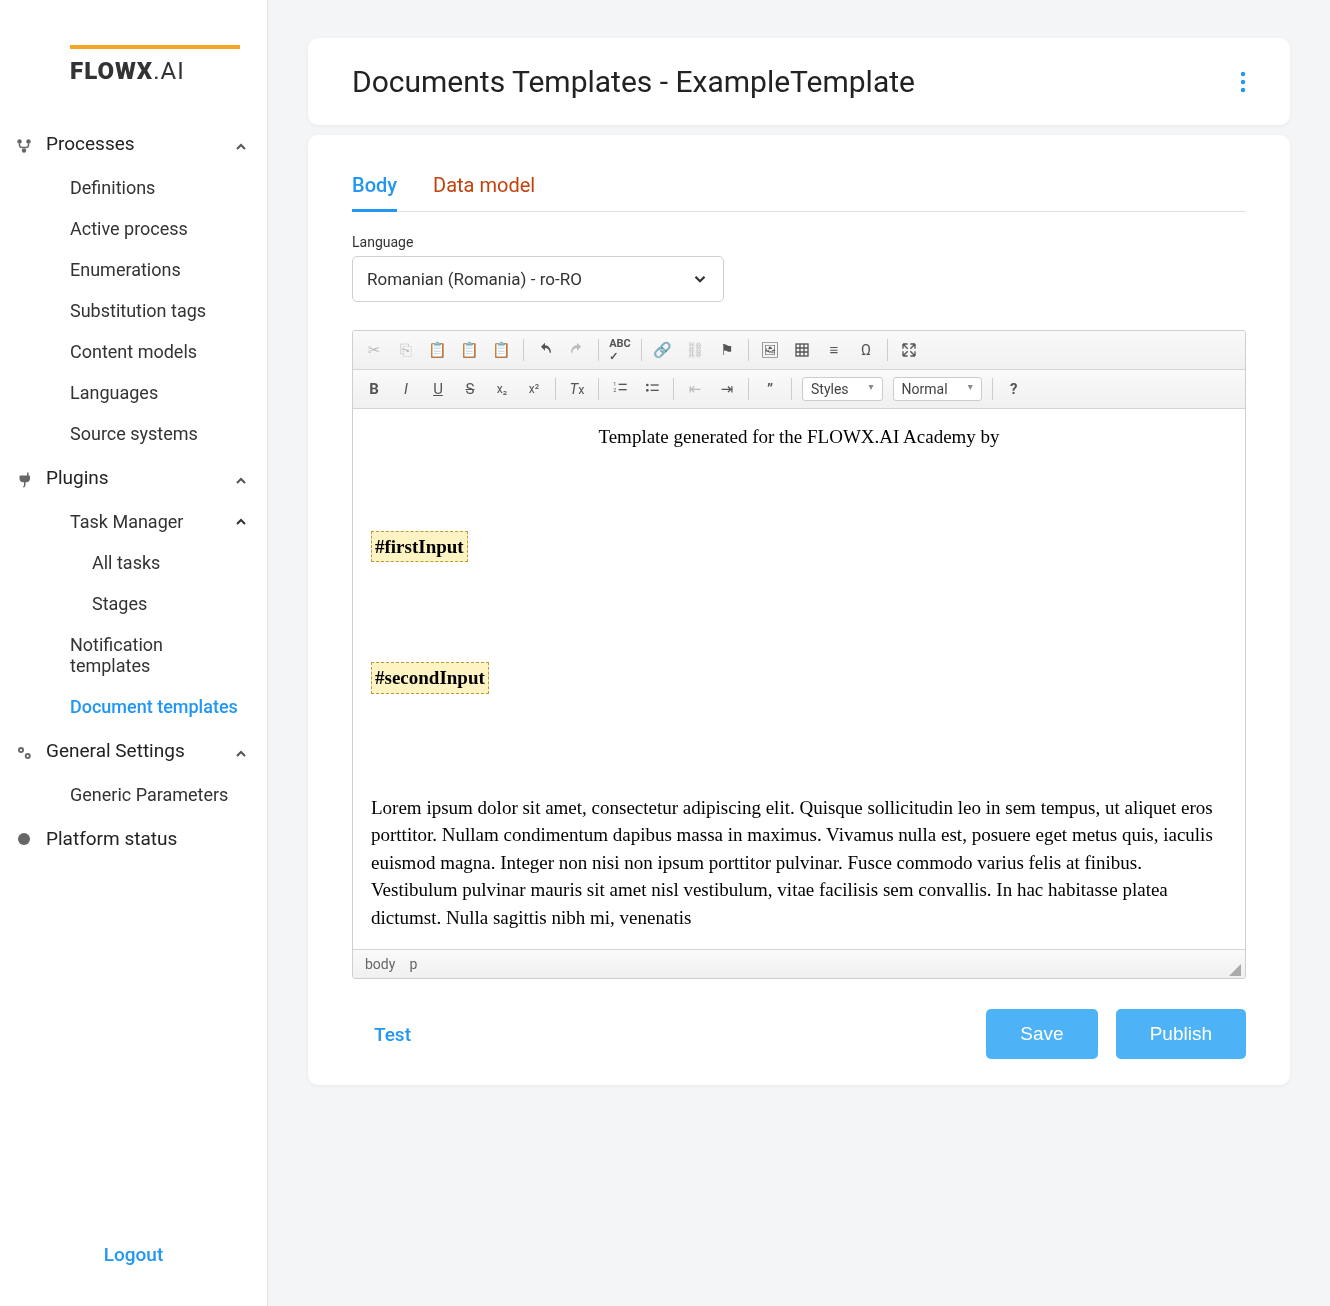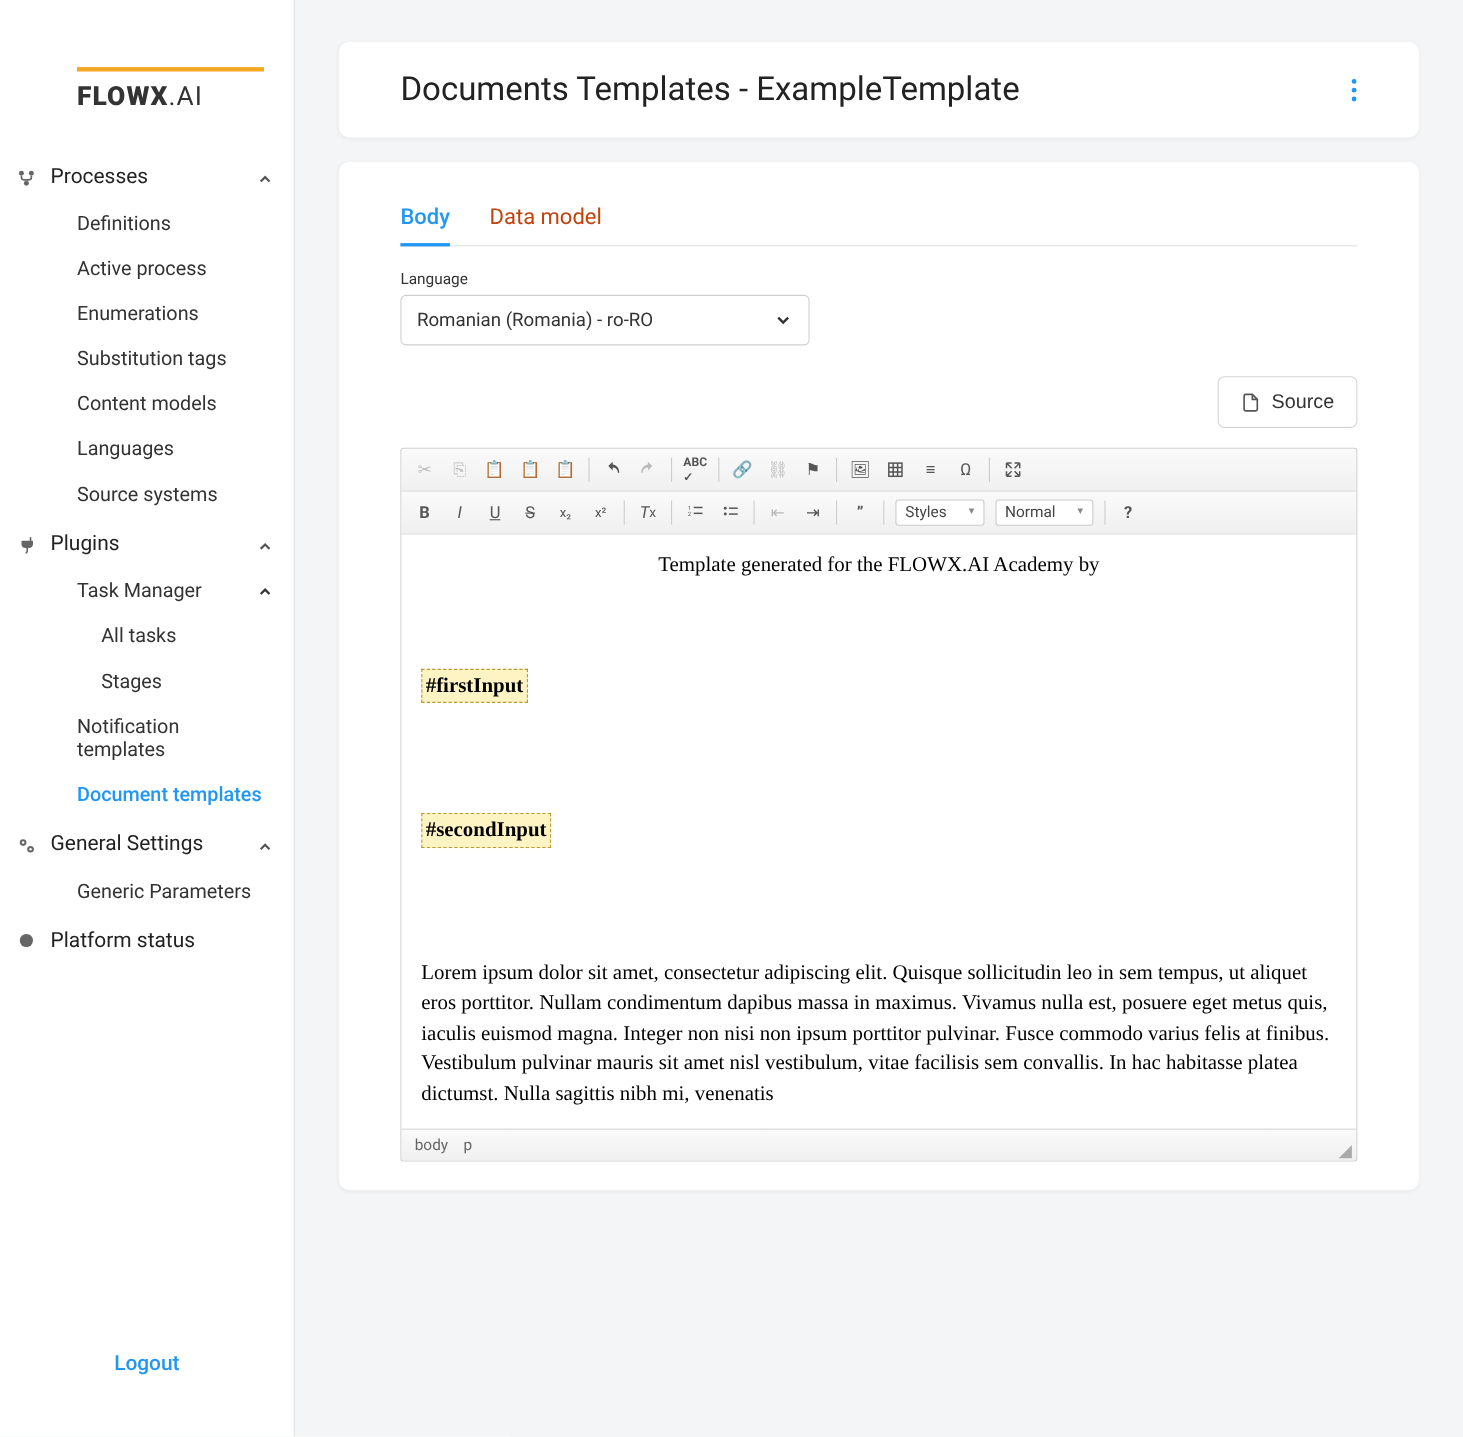--- a/index.html
+++ b/index.html
@@ -13,21 +13,21 @@
 }
 .app { display: flex; height: 100%; }
 
 
 .sidebar {
   width: 268px;
   background: #fff;
   border-right: 1px solid #e0e0e0;
   display: flex;
   flex-direction: column;
-  padding: 36px 0;
+  padding: 20px 0;
 }
 .logo-wrap { padding: 25px 30px 35px 70px; }
 .logo-bar { height: 4px; width: 170px; background: #f5a623; margin-bottom: 8px; }
 .logo-text { font-weight: 900; font-size: 24px; letter-spacing: 1px; }
 .logo-text .ai { font-weight: 400; }
 
 .nav { flex: 1; overflow-y: auto; }
 .nav-section {
   display: flex;
   align-items: flex-end;
@@ -75,22 +75,22 @@
 
 .main {
   flex: 1;
   padding: 38px 40px;
   overflow-y: auto;
 }
 .card {
   background: #fff;
   border-radius: 10px;
   box-shadow: 0 1px 4px rgba(0,0,0,0.05);
-  padding: 26px 56px;
-  margin-bottom: 22px;
+  padding: 26px 44px;
+  margin-bottom: 10px;
   gap: 48px;
 }
 .header-card { display: flex; align-items: center; justify-content: space-between; }
 .page-title { font-size: 30px; font-weight: 400; color: #222; }
 .kebab { color: #2196f3; font-size: 22px; cursor: pointer; letter-spacing: 1px; }
 
 
 .tabs { display: flex; border-bottom: 1px solid #e0e0e0; margin-bottom: 22px; }
 .tab {
   padding: 12px 0;
@@ -352,31 +352,20 @@
       <label class="lang-label">Language</label>
       <div class="lang-select">
         <span>Romanian (Romania) - ro-RO</span>
         <span>
           <svg width="18" height="18" viewBox="0 0 24 24" fill="none" stroke="currentColor" stroke-width="3">
               <polyline points="6 9 12 15 18 9"></polyline>
             </svg>
         </span>
       </div>
 
-      <div class="source-row">
-        <button class="source-btn">
-          <span>
-            <svg width="18" height="20" viewBox="0 0 24 24" fill="none" stroke="#555" stroke-width="2">
-                <path d="M14 2H6a2 2 0 0 0-2 2v16a2 2 0 0 0 2 2h12a2 2 0 0 0 2-2V8z"></path>
-                <polyline points="14 2 14 8 20 8"></polyline>
-              </svg>
-          </span>
-          <span>Source</span>
-        </button>
-      </div>
 
       <div class="editor">
 
         <div class="toolbar-row">
           <span class="tb-btn disabled">✂</span>
           <span class="tb-btn disabled">⎘</span>
           <span class="tb-btn">📋</span>
           <span class="tb-btn">📋</span>
           <span class="tb-btn">📋</span>
           <span class="tb-sep"></span>
@@ -483,16 +472,23 @@
           <p class="lorem">Lorem ipsum dolor sit amet, consectetur adipiscing elit. Quisque sollicitudin leo in sem tempus, ut aliquet eros porttitor. Nullam condimentum dapibus massa in maximus. Vivamus nulla est, posuere eget metus quis, iaculis euismod magna. Integer non nisi non ipsum porttitor pulvinar. Fusce commodo varius felis at finibus. Vestibulum pulvinar mauris sit amet nisl vestibulum, vitae facilisis sem convallis. In hac habitasse platea dictumst. Nulla sagittis nibh mi, venenatis</p>
         </div>
 
         <div class="editor-status">
           <span>body</span>
           <span>p</span>
           <div class="resize"></div>
         </div>
       </div>
 
+      <div class="actions">
+        <span class="btn-text">Test</span>
+        <div class="actions-right">
+          <button class="btn-primary">Save</button>
+          <button class="btn-primary">Publish</button>
+        </div>
+      </div>
 
     </div>
   </main>
 </div>
 
 </body></html>

